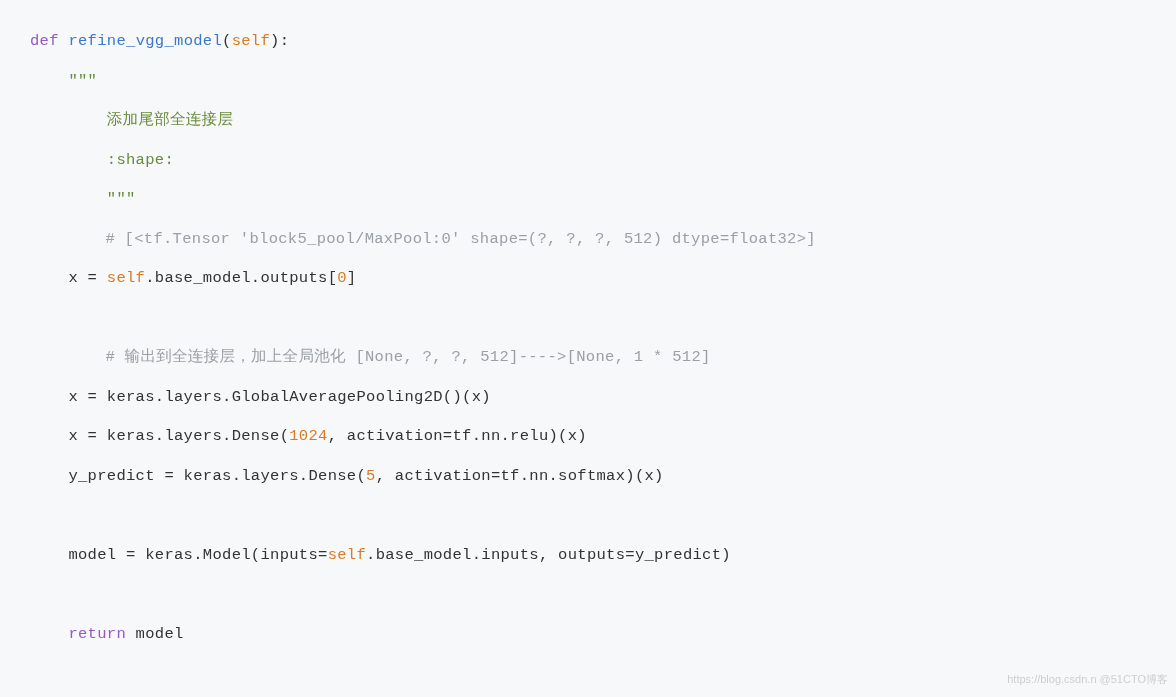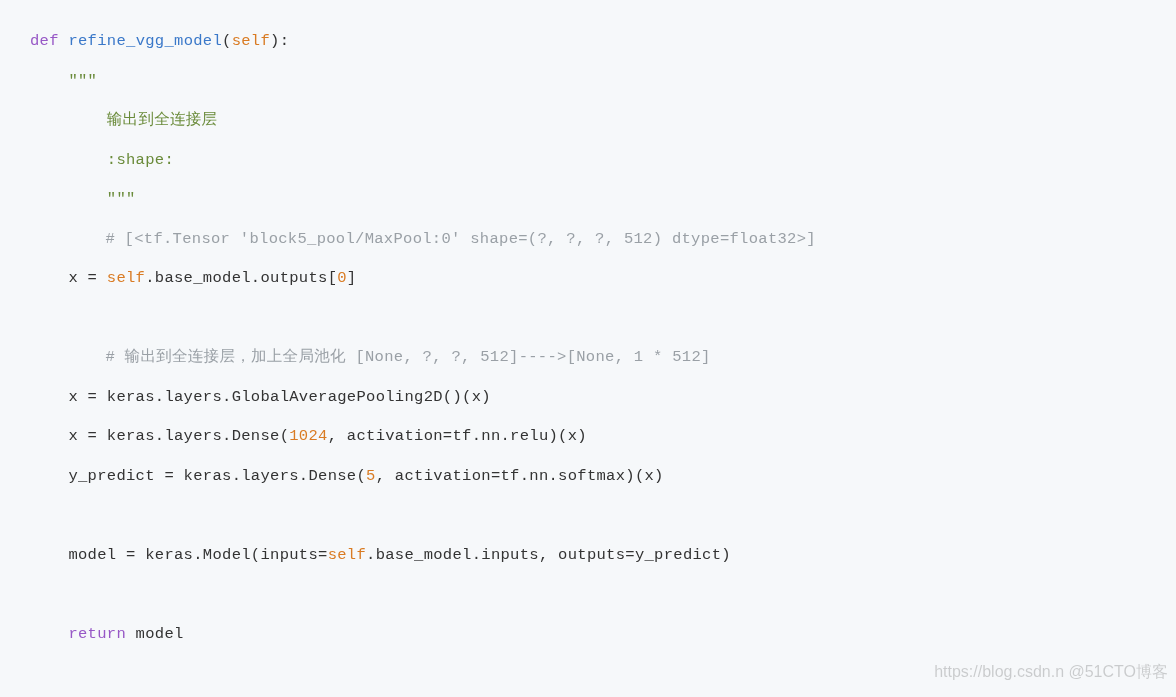--- a/index.html
+++ b/index.html
@@ -25,32 +25,32 @@
   .kw   { color: #9758c6; }   
   .fn   { color: #3a78c9; }   
   .self { color: #d97b23; }   
   .num  { color: #d97b23; }   
   .doc  { color: #6a8b3a; }   
   .cmt  { color: #9aa0a6; margin-left: 37px; }
   .watermark {
     position: absolute;
     right: 8px;
     bottom: 4px;
-    font-size: 16px;
+    font-size: 11px;
     color: rgba(0,0,0,0.18);
     font-family: sans-serif;
     letter-spacing: 0;
   }
 </style>
 </head>
 <body>
 
 <div class="code-container"><span class="kw">def</span> <span class="fn">refine_vgg_model</span>(<span class="self">self</span>):
     <span class="doc">"""</span>
-        <span class="doc">输出到全连接层</span>
+        <span class="doc">添加尾部全连接层</span>
         <span class="doc">:shape:</span>
         <span class="doc">"""</span>
     <span class="cmt"># [&lt;tf.Tensor 'block5_pool/MaxPool:0' shape=(?, ?, ?, 512) dtype=float32&gt;]</span>
     <span>x = </span><span class="self">self</span><span>.base_model.outputs[</span><span class="num">0</span><span>]</span>
 
     <span class="cmt"># 输出到全连接层，加上全局池化 [None, ?, ?, 512]----&gt;[None, 1 * 512]</span>
     <span>x = keras.layers.GlobalAveragePooling2D()(x)</span>
     <span>x = keras.layers.Dense(</span><span class="num">1024</span><span>, activation=tf.nn.relu)(x)</span>
     <span>y_predict = keras.layers.Dense(</span><span class="num">5</span><span>, activation=tf.nn.softmax)(x)</span>
 

